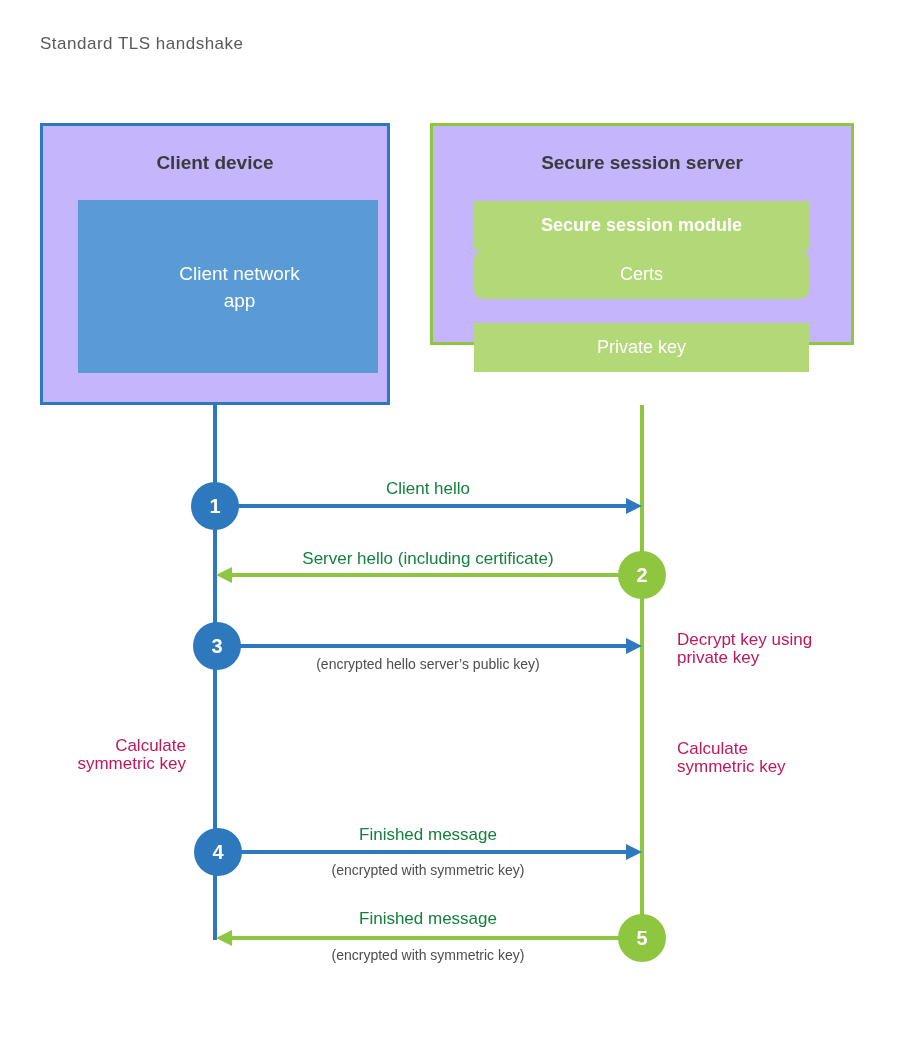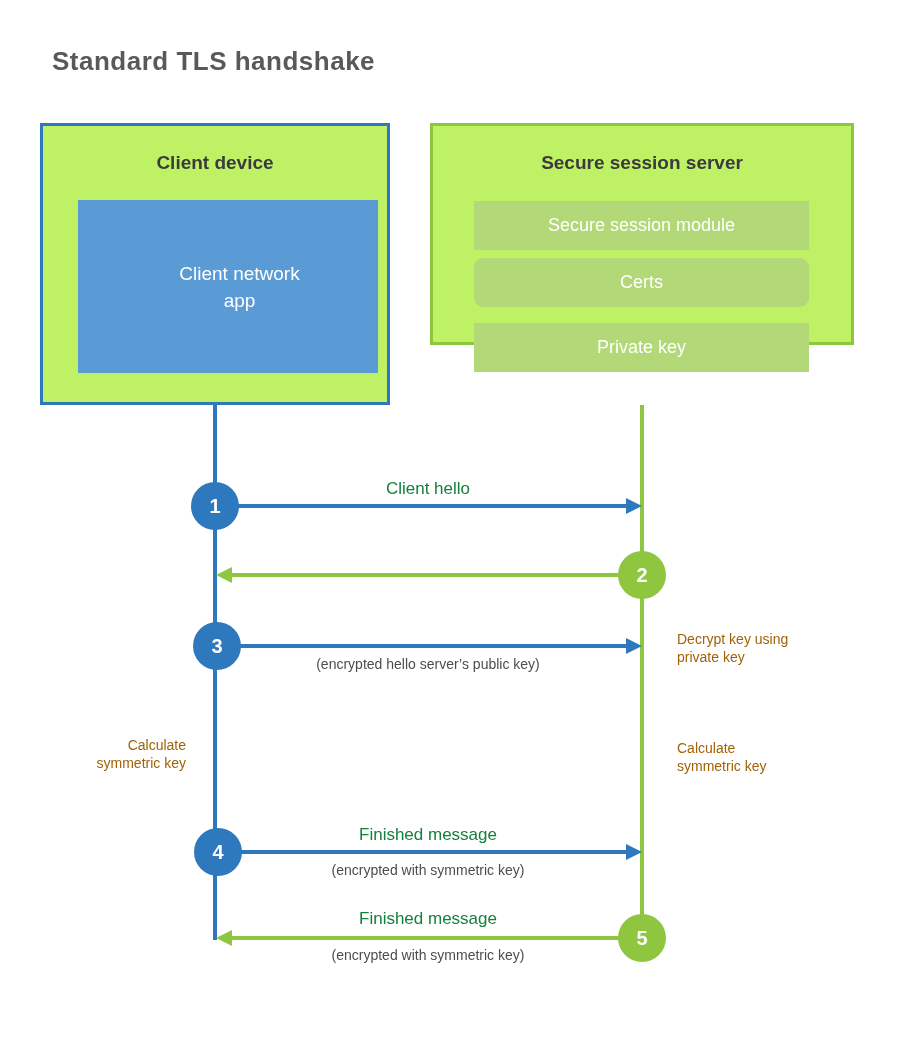--- a/index.html
+++ b/index.html
@@ -7,28 +7,28 @@
     position: relative;
     width: 900px;
     height: 1058px;
     background: #ffffff;
     font-family: "Liberation Sans", "DejaVu Sans", sans-serif;
     overflow: hidden;
   }
   .page-title {
     position: absolute;
     left: 36px; top: 30px;
-    font-size: 26px;
-    font-weight: 700;
+    font-size: 17px;
+    font-weight: 400;
     color: #58595b;
     letter-spacing: 0.5px;
-    margin: 16px;
+    margin: 4px;
   }
   
-  .actor-box { position: absolute; top: 123px; background: #bef264; box-sizing: border-box; }
+  .actor-box { position: absolute; top: 123px; background: #c4b5fd; box-sizing: border-box; }
   .client-box  { left: 40px;  width: 350px; height: 282px; border: 3px solid var(--blue, #2e78be); }
   .server-box  { left: 430px; width: 424px; height: 222px; border: 3px solid var(--green, #8ec63f); }
   .box-title {
     position: absolute; left: 0; top: 26px; width: 100%;
     text-align: center; font-size: 19px; font-weight: 700; color: #3b3b3d;
   }
   .app-rect {
     position: absolute; left: 35px; top: 74px; width: 277px; height: 173px;
     background: var(--blue-light, #5b9bd5);
     display: flex; flex-direction: column; align-items: center; justify-content: center;
@@ -63,21 +63,21 @@
   
   .msg-label {
     position: absolute; left: 218px; width: 420px; text-align: center;
     font-size: 17px; color: #15803d; z-index: 2;
   }
   .msg-sublabel {
     position: absolute; left: 218px; width: 420px; text-align: center;
     font-size: 14px; color: #4d4d4d; z-index: 2;
   }
   
-  .side-note { position: absolute; font-size: 14px; line-height: 17.5px; color: #a16207; z-index: 2; }
+  .side-note { position: absolute; font-size: 17px; line-height: 17.5px; color: #be185d; z-index: 2; }
   .side-note div { white-space: nowrap; }
   .note-calc-left  { left: 66px;  top: 737px; width: 120px; text-align: right; }
   .note-decrypt    { left: 677px; top: 631px; text-align: left; }
   .note-calc-right { left: 677px; top: 740px; text-align: left; }
 </style>
 </head>
 <body>
 
 <div class="canvas">
 
@@ -86,35 +86,36 @@
   <div class="actor-box client-box">
     <div class="box-title">Client device</div>
     <div class="app-rect">
       <span>Client network</span>
       <span>app</span>
     </div>
   </div>
 
   <div class="actor-box server-box">
     <div class="box-title">Secure session server</div>
-    <div class="module-bar" style="top:75px;">Secure session module</div>
-    <div class="module-bar" style="top:132px;border-radius:9px;">Certs</div>
+    <div class="module-bar" style="top:75px;font-weight:bold;">Secure session module</div>
+    <div class="module-bar" style="top:124px;border-radius:9px;">Certs</div>
     <div class="module-bar" style="top:197px;">Private key</div>
   </div>
 
   <div class="vline blue"></div>
   <div class="vline green"></div>
 
   <div class="msg-label" style="top:479px;">Client hello</div>
   <div class="hline blue" style="left:215px; top:504px; width:411px;"></div>
   <div class="arrowhead right" style="left:626px; top:498px;"></div>
   <div class="step-badge blue" style="left:191px; top:482px;">
     <span>1</span>
   </div>
 
+  <div class="msg-label" style="top:549px;">Server hello (including certificate)</div>
   <div class="hline green" style="left:232px; top:573px; width:410px;"></div>
   <div class="arrowhead left" style="left:216px; top:567px;"></div>
   <div class="step-badge green" style="left:618px; top:551px;">
     <span>2</span>
   </div>
 
   <div class="hline blue" style="left:217px; top:644px; width:409px;"></div>
   <div class="arrowhead right" style="left:626px; top:638px;"></div>
   <div class="msg-sublabel" style="top:656px;">(encrypted hello server’s public key)</div>
   <div class="step-badge blue" style="left:193px; top:622px;">

